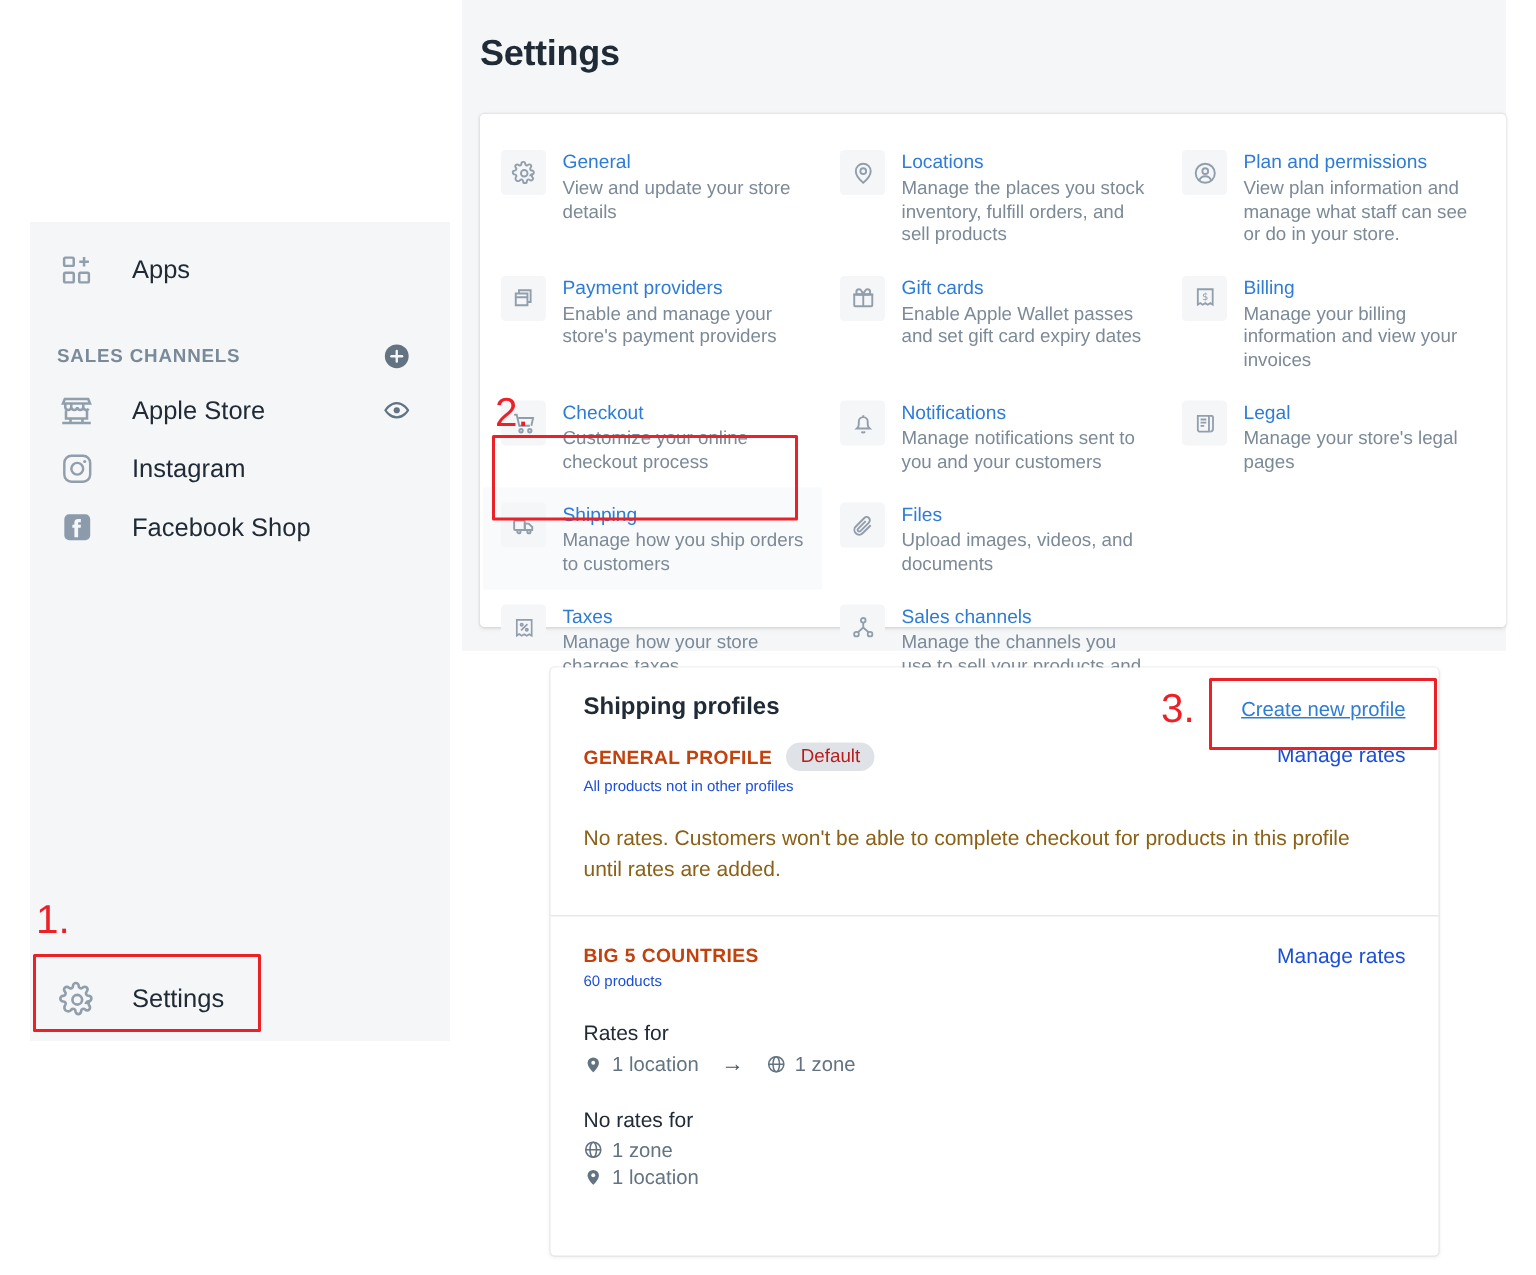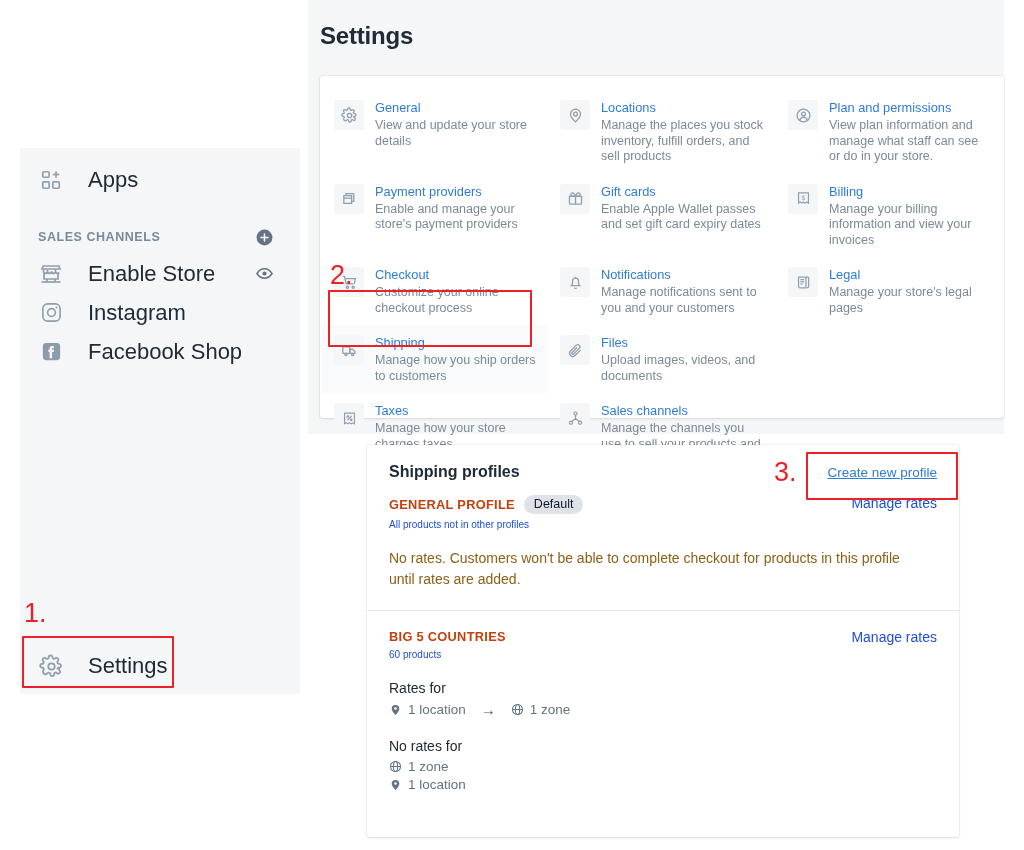--- a/index.html
+++ b/index.html
@@ -23,21 +23,21 @@
     height: 40px; padding-left: 18px;
   }
   .side-icon {
     width: 26px; height: 26px;
     display: flex; align-items: center; justify-content: center;
     flex: 0 0 26px;
     color: #919eab;
   }
   .side-label {
     margin-left: 24px;
-    font-size: 22px; color: #212b36; font-weight: 400;
+    font-size: 17px; color: #212b36; font-weight: 400;
   }
   .side-section {
     display: flex; align-items: center; justify-content: space-between;
     height: 34px; padding-left: 18px; padding-right: 26px;
     margin-top: 20px;
   }
   .side-section-title {
     font-size: 12.5px; letter-spacing: .55px; font-weight: 700;
     color: #7b8a99;
   }
@@ -143,21 +143,21 @@
   }
   .profile-row {
     display: flex; align-items: flex-start; justify-content: space-between;
   }
   .prof-name {
     font-size: 12.8px; font-weight: 700; color: #c2410c;
     letter-spacing: .3px;
   }
   .badge {
     display: inline-block; margin-left: 9px;
-    background: #dfe3e8; color: #0f172a;
+    background: #dfe3e8; color: #b91c1c;
     border-radius: 10px; padding: 2px 10px 3px 10px;
     font-size: 12.5px; font-weight: 400; letter-spacing: 0;
     vertical-align: 1px;
   }
   .prof-sub { font-size: 10px; color: #1d4ed8; margin-top: 5px; }
   .manage-link { font-size: 14px; color: #1d4ed8; cursor: pointer; }
   .warn {
     margin-top: 18px; font-size: 14px; color: #8a6116; line-height: 21px;
     max-width: 530px;
   }
@@ -208,21 +208,21 @@
       <span class="side-icon">
         <svg width="24" height="24" viewBox="0 0 24 24" fill="none" stroke="#919eab" stroke-width="1.7">
           <path d="M3 7h18l-1.2-3H4.2L3 7z"></path>
           <path d="M4.5 7.2v2.1a2 2 0 004 0V7.2M8.5 9.3a2 2 0 004 0M12.5 9.3a2 2 0 004 0M16.5 7.2v2.1a2 2 0 003.6 1.2"></path>
           <path d="M5 11.5V17h14v-5.5"></path>
           <line x1="2.5" y1="20" x2="21.5" y2="20"></line>
           <line x1="8" y1="17" x2="8" y2="20"></line>
           <line x1="16" y1="17" x2="16" y2="20"></line>
         </svg>
       </span>
-      <span class="side-label">Enable Store</span>
+      <span class="side-label">Apple Store</span>
       <span class="side-right">
         <svg width="19" height="19" viewBox="0 0 24 24" fill="none" stroke="#637381" stroke-width="1.9">
           <path d="M2.5 12s3.6-6 9.5-6 9.5 6 9.5 6-3.6 6-9.5 6-9.5-6-9.5-6z"></path>
           <circle cx="12" cy="12" r="2.6" fill="#637381" stroke="none"></circle>
         </svg>
       </span>
     </div>
 
     <div class="side-row channel-row">
       <span class="side-icon">

